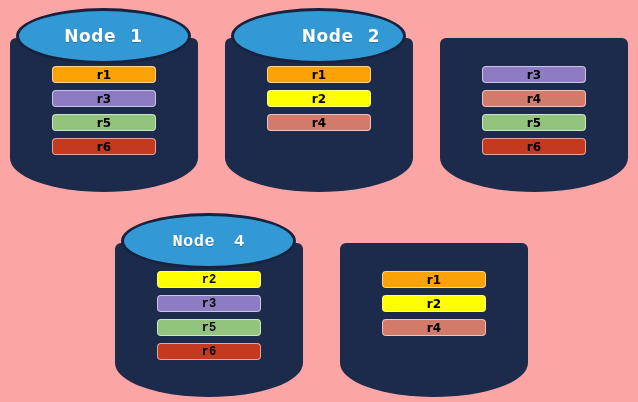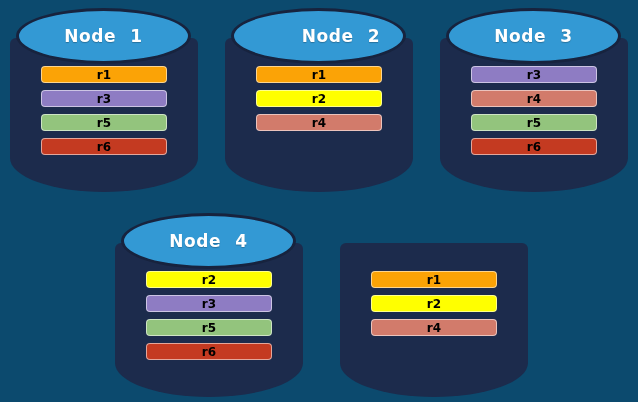--- a/index.html
+++ b/index.html
@@ -54,38 +54,38 @@
     position: absolute;
     left: 0;
     right: 0;
     top: 60px;
     display: flex;
     flex-direction: column;
     align-items: center;
     gap: 7px;
   }
   .bar {
-    width: 126px;
+    width: 104px;
     height: 17px;
     box-sizing: border-box;
     border-radius: 4px;
     border: 1px solid rgba(255,255,255,0.55);
     display: flex;
     align-items: center;
     justify-content: center;
     color: #000000;
     font-size: 12px;
     font-weight: 700;
     line-height: 1;
   }
 </style>
 </head>
 <body>
 
-<div id="canvas" style="background: #0c4a6e;">
+<div id="canvas" style="background: #fca5a5;">
     <div class="cylinder" style="left: 10px; top: 6px;">
       <div class="cyl-body" style="background: rgb(28, 43, 76);"></div>
       <div class="cyl-top" style="background: rgb(51, 153, 212); border-color: rgb(23, 35, 62);">
         <div class="node-title" style="color: rgb(255, 255, 255);">Node 1</div>
       </div>
       <div class="bars">
         <div class="bar" style="background: rgb(251, 163, 6); color: rgb(0, 0, 0);">r1</div>
         <div class="bar" style="background: rgb(142, 124, 195); color: rgb(0, 0, 0);">r3</div>
         <div class="bar" style="background: rgb(147, 196, 125); color: rgb(0, 0, 0);">r5</div>
         <div class="bar" style="background: rgb(196, 58, 33); color: rgb(0, 0, 0);">r6</div>
@@ -97,31 +97,28 @@
         <div class="node-title" style="color: rgb(255, 255, 255); margin-left: 45px;">Node 2</div>
       </div>
       <div class="bars">
         <div class="bar" style="background: rgb(251, 163, 6); color: rgb(0, 0, 0);">r1</div>
         <div class="bar" style="background: rgb(255, 255, 0); color: rgb(0, 0, 0);">r2</div>
         <div class="bar" style="background: rgb(210, 123, 107); color: rgb(0, 0, 0);">r4</div>
       </div>
     </div>
     <div class="cylinder" style="left: 440px; top: 6px;">
       <div class="cyl-body" style="background: rgb(28, 43, 76);"></div>
-      <div class="cyl-top" style="background: rgb(51, 153, 212); border-color: rgb(23, 35, 62);">
-        <div class="node-title" style="color: rgb(255, 255, 255);">Node 3</div>
-      </div>
       <div class="bars">
         <div class="bar" style="background: rgb(142, 124, 195); color: rgb(0, 0, 0);">r3</div>
         <div class="bar" style="background: rgb(210, 123, 107); color: rgb(0, 0, 0);">r4</div>
         <div class="bar" style="background: rgb(147, 196, 125); color: rgb(0, 0, 0);">r5</div>
         <div class="bar" style="background: rgb(196, 58, 33); color: rgb(0, 0, 0);">r6</div>
       </div>
     </div>
-    <div class="cylinder" style="left: 115px; top: 211px;">
+    <div class="cylinder" style="left: 115px; top: 211px; font-family: Liberation Mono, monospace;">
       <div class="cyl-body" style="background: rgb(28, 43, 76);"></div>
       <div class="cyl-top" style="background: rgb(51, 153, 212); border-color: rgb(23, 35, 62);">
         <div class="node-title" style="color: rgb(255, 255, 255);">Node 4</div>
       </div>
       <div class="bars">
         <div class="bar" style="background: rgb(255, 255, 0); color: rgb(0, 0, 0);">r2</div>
         <div class="bar" style="background: rgb(142, 124, 195); color: rgb(0, 0, 0);">r3</div>
         <div class="bar" style="background: rgb(147, 196, 125); color: rgb(0, 0, 0);">r5</div>
         <div class="bar" style="background: rgb(196, 58, 33); color: rgb(0, 0, 0);">r6</div>
       </div>

